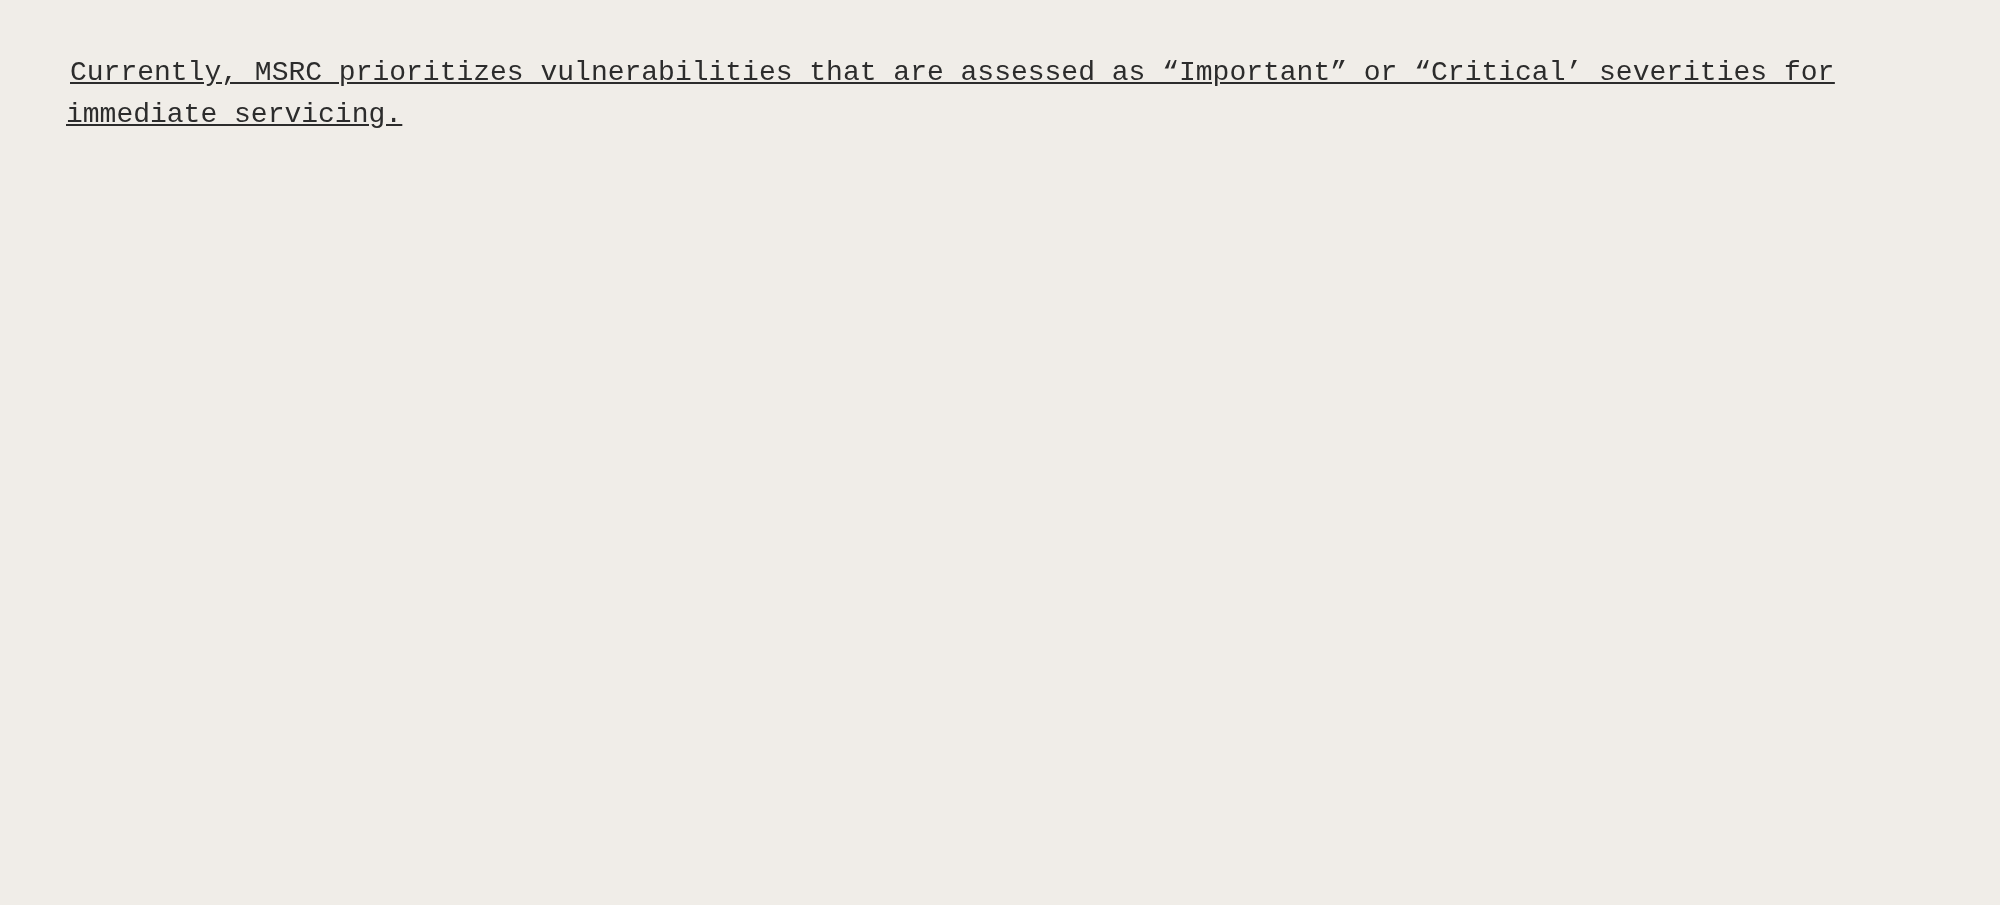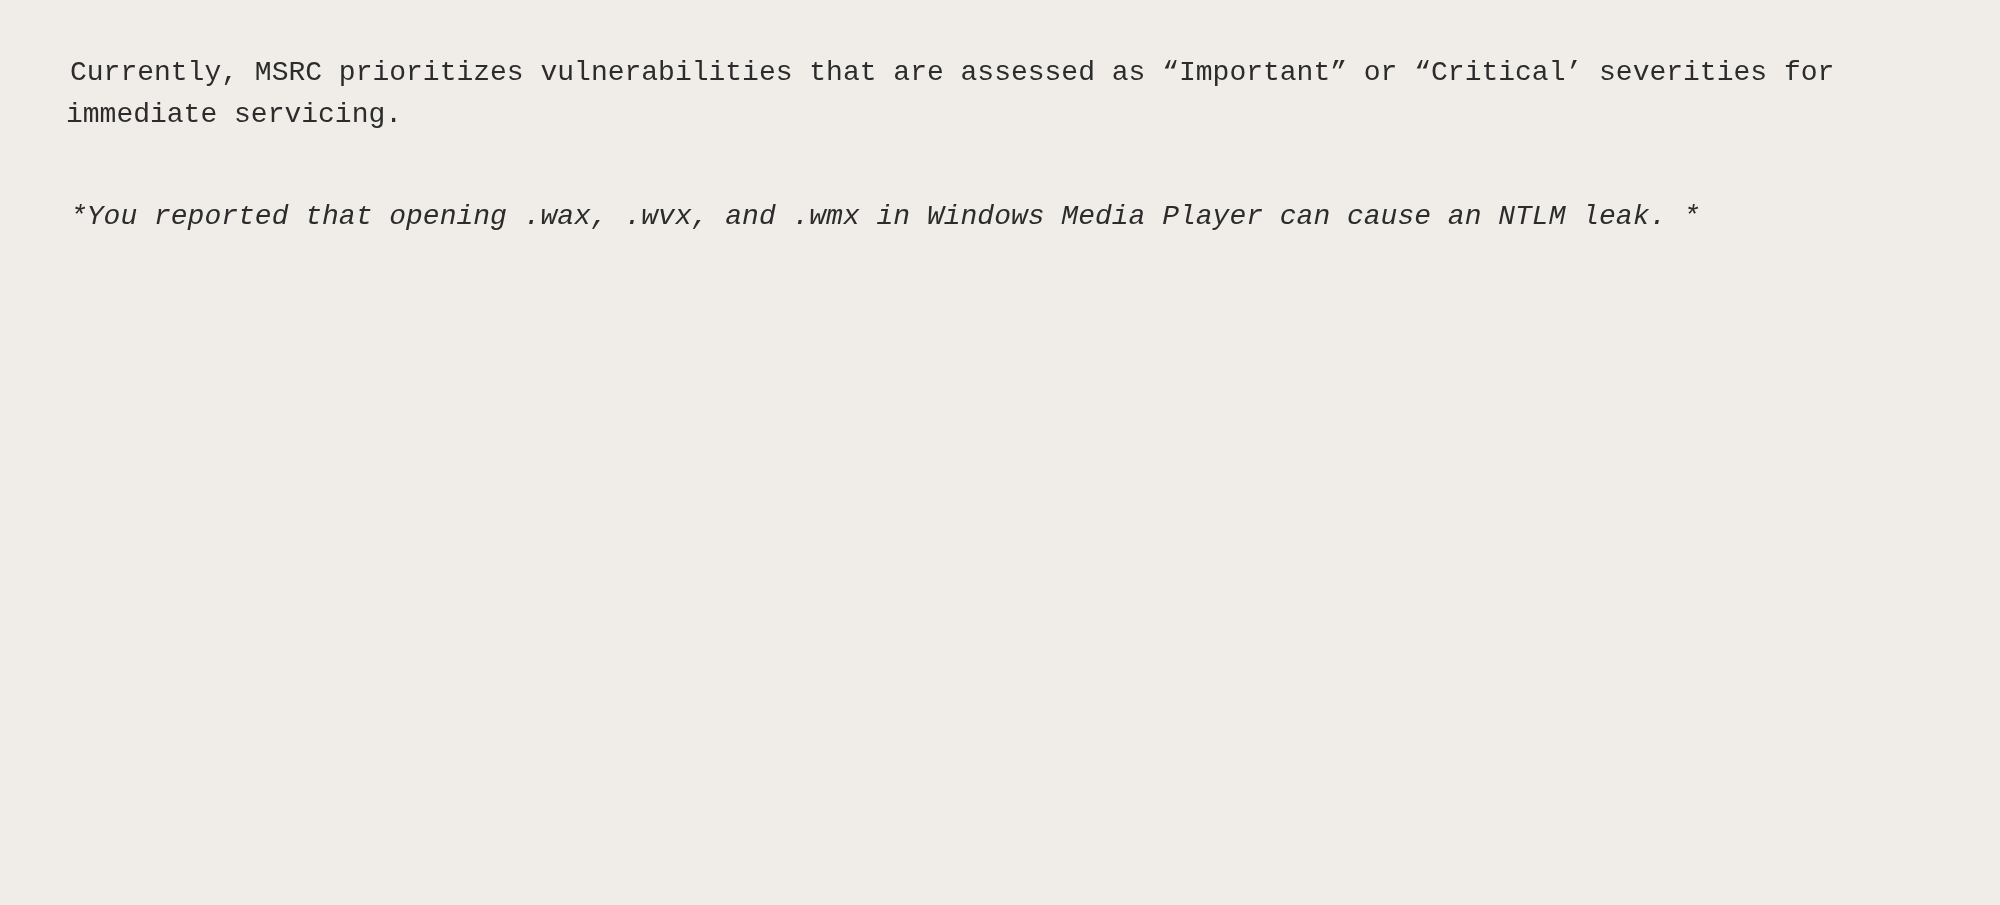--- a/index.html
+++ b/index.html
@@ -1,18 +1,19 @@
 <!DOCTYPE html>
 <html><head>
   <meta charset="utf-8">
   <style>
     * {
       margin: 4px;
       padding: 0;
       box-sizing: border-box;
+      text-decoration: underline;
     }
 
     body {
       background-color: #f0ede8;
       font-family: 'Courier New', Courier, monospace;
       font-size: 28px;
       line-height: 1.5;
       color: #2c2c2c;
       width: 2000px;
       min-height: 905px;
@@ -34,14 +35,13 @@
     .italic-note {
       font-style: italic;
     }
   </style>
 </head>
 <body>
 
 <div class="content-block">
 
 <div class="paragraph"><span>Currently, MSRC prioritizes vulnerabilities that are assessed as “Important” or “Critical’ severities for immediate servicing.</span></div>
-    <div class="paragraph"><span class="italic-note">*You reported that opening .wax, .wvx, and .wmx in Windows Media Player can cause an NTLM leak. *</span></div>
   </div>
 
 </body></html>

